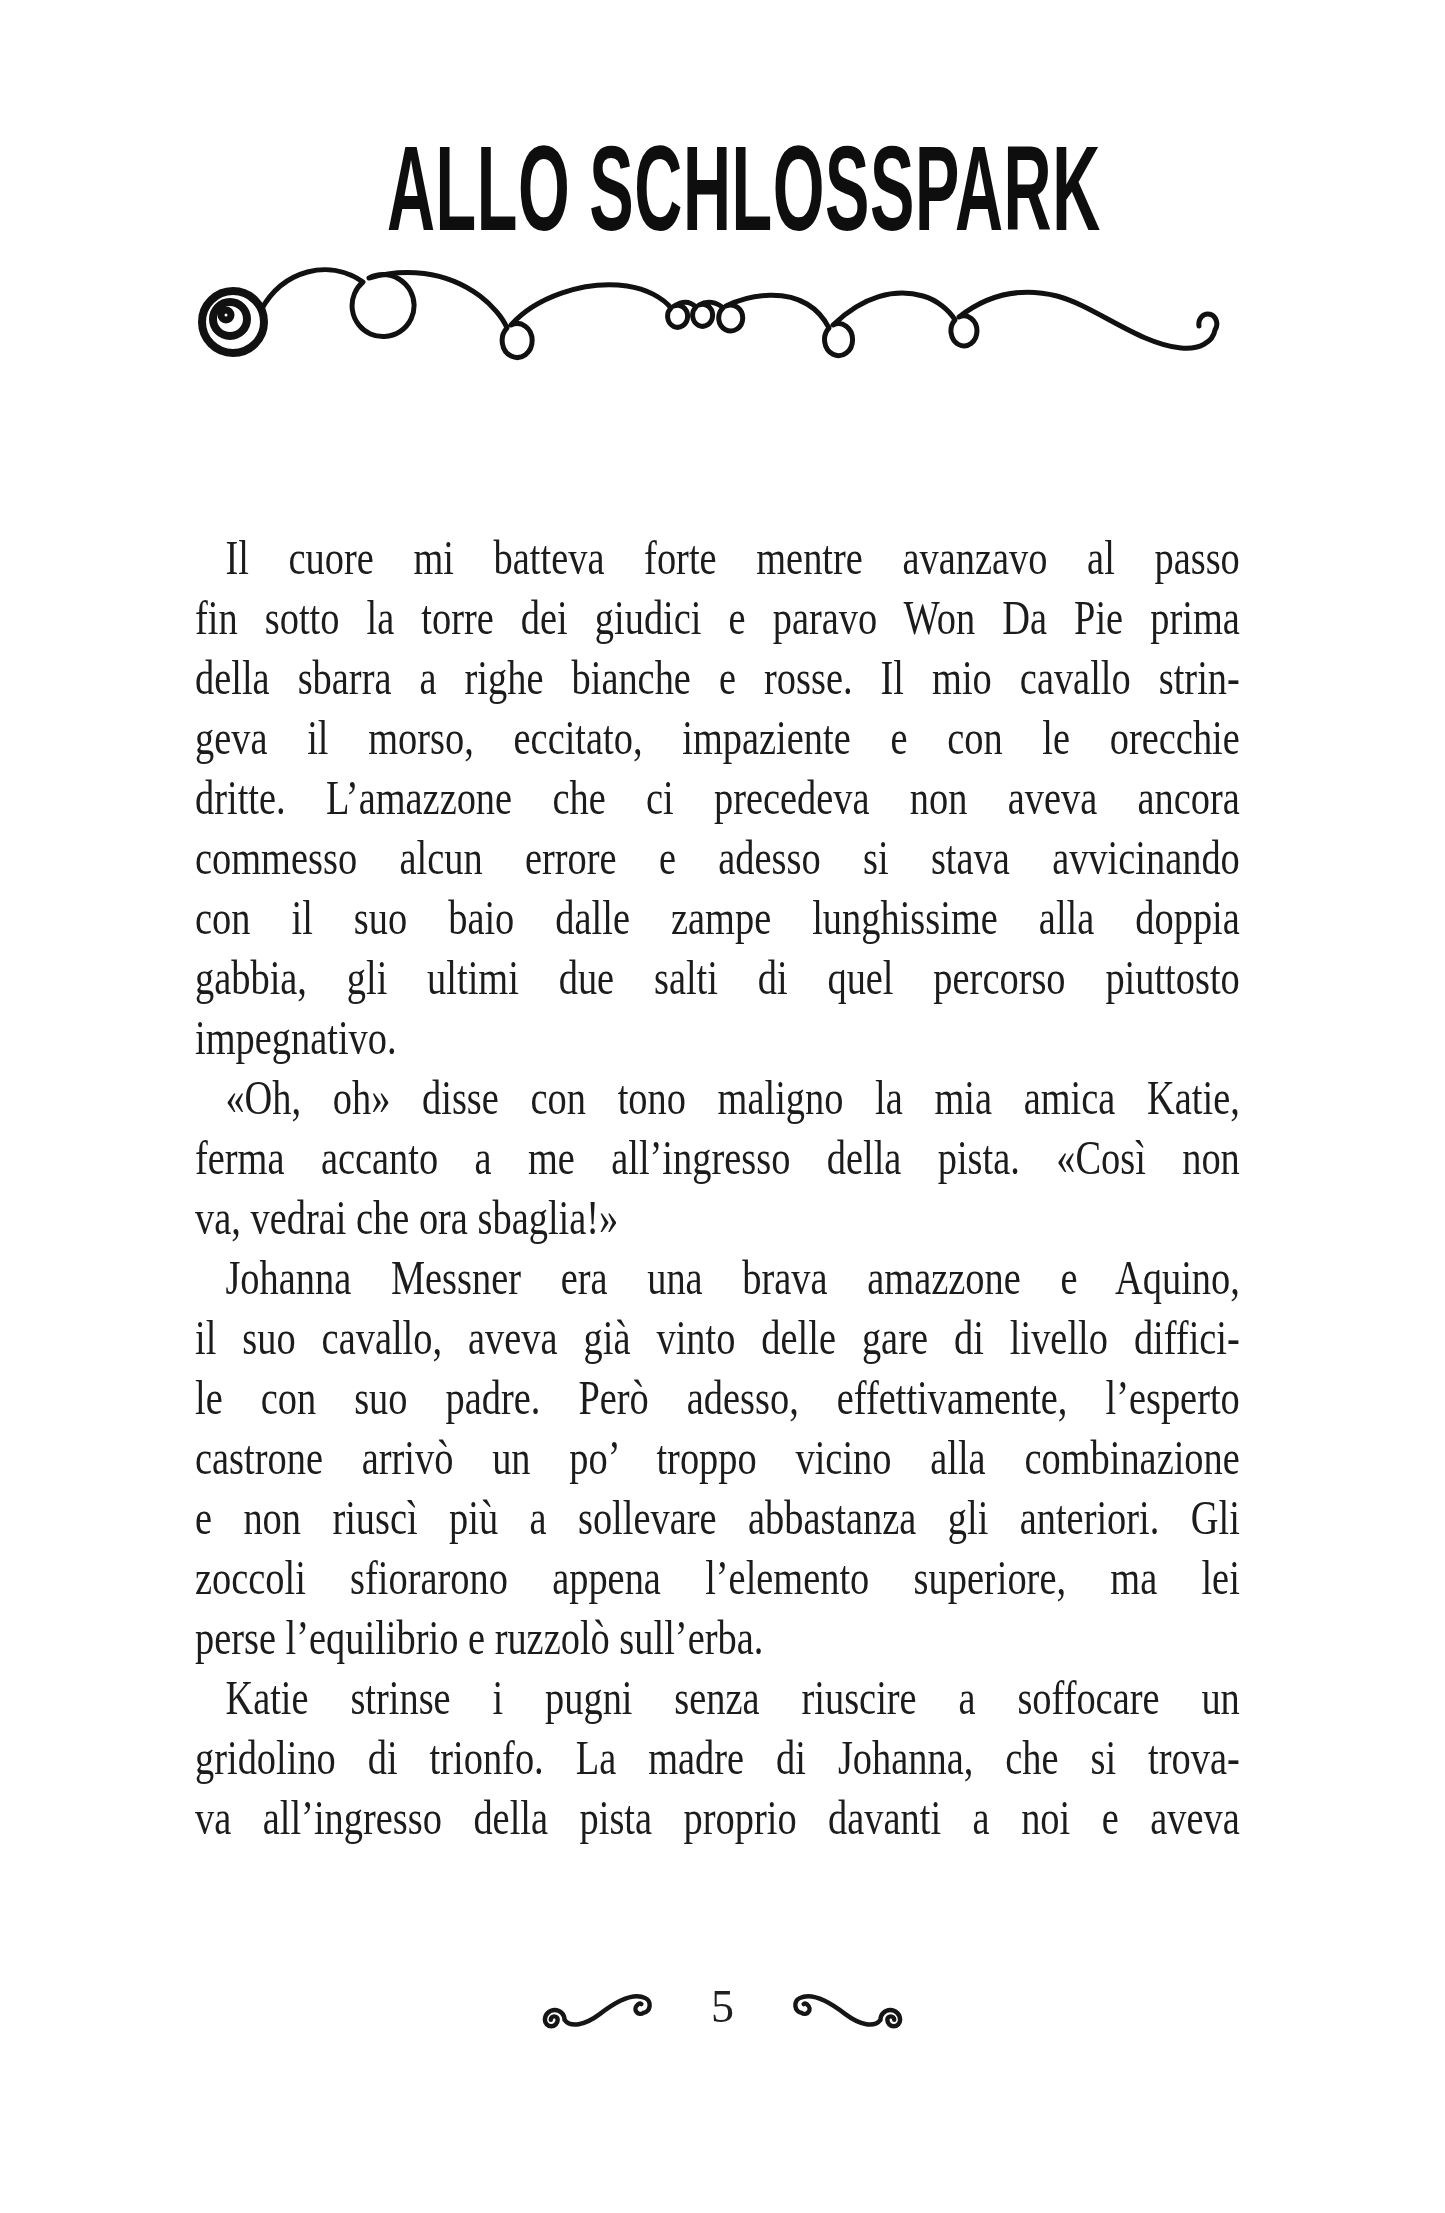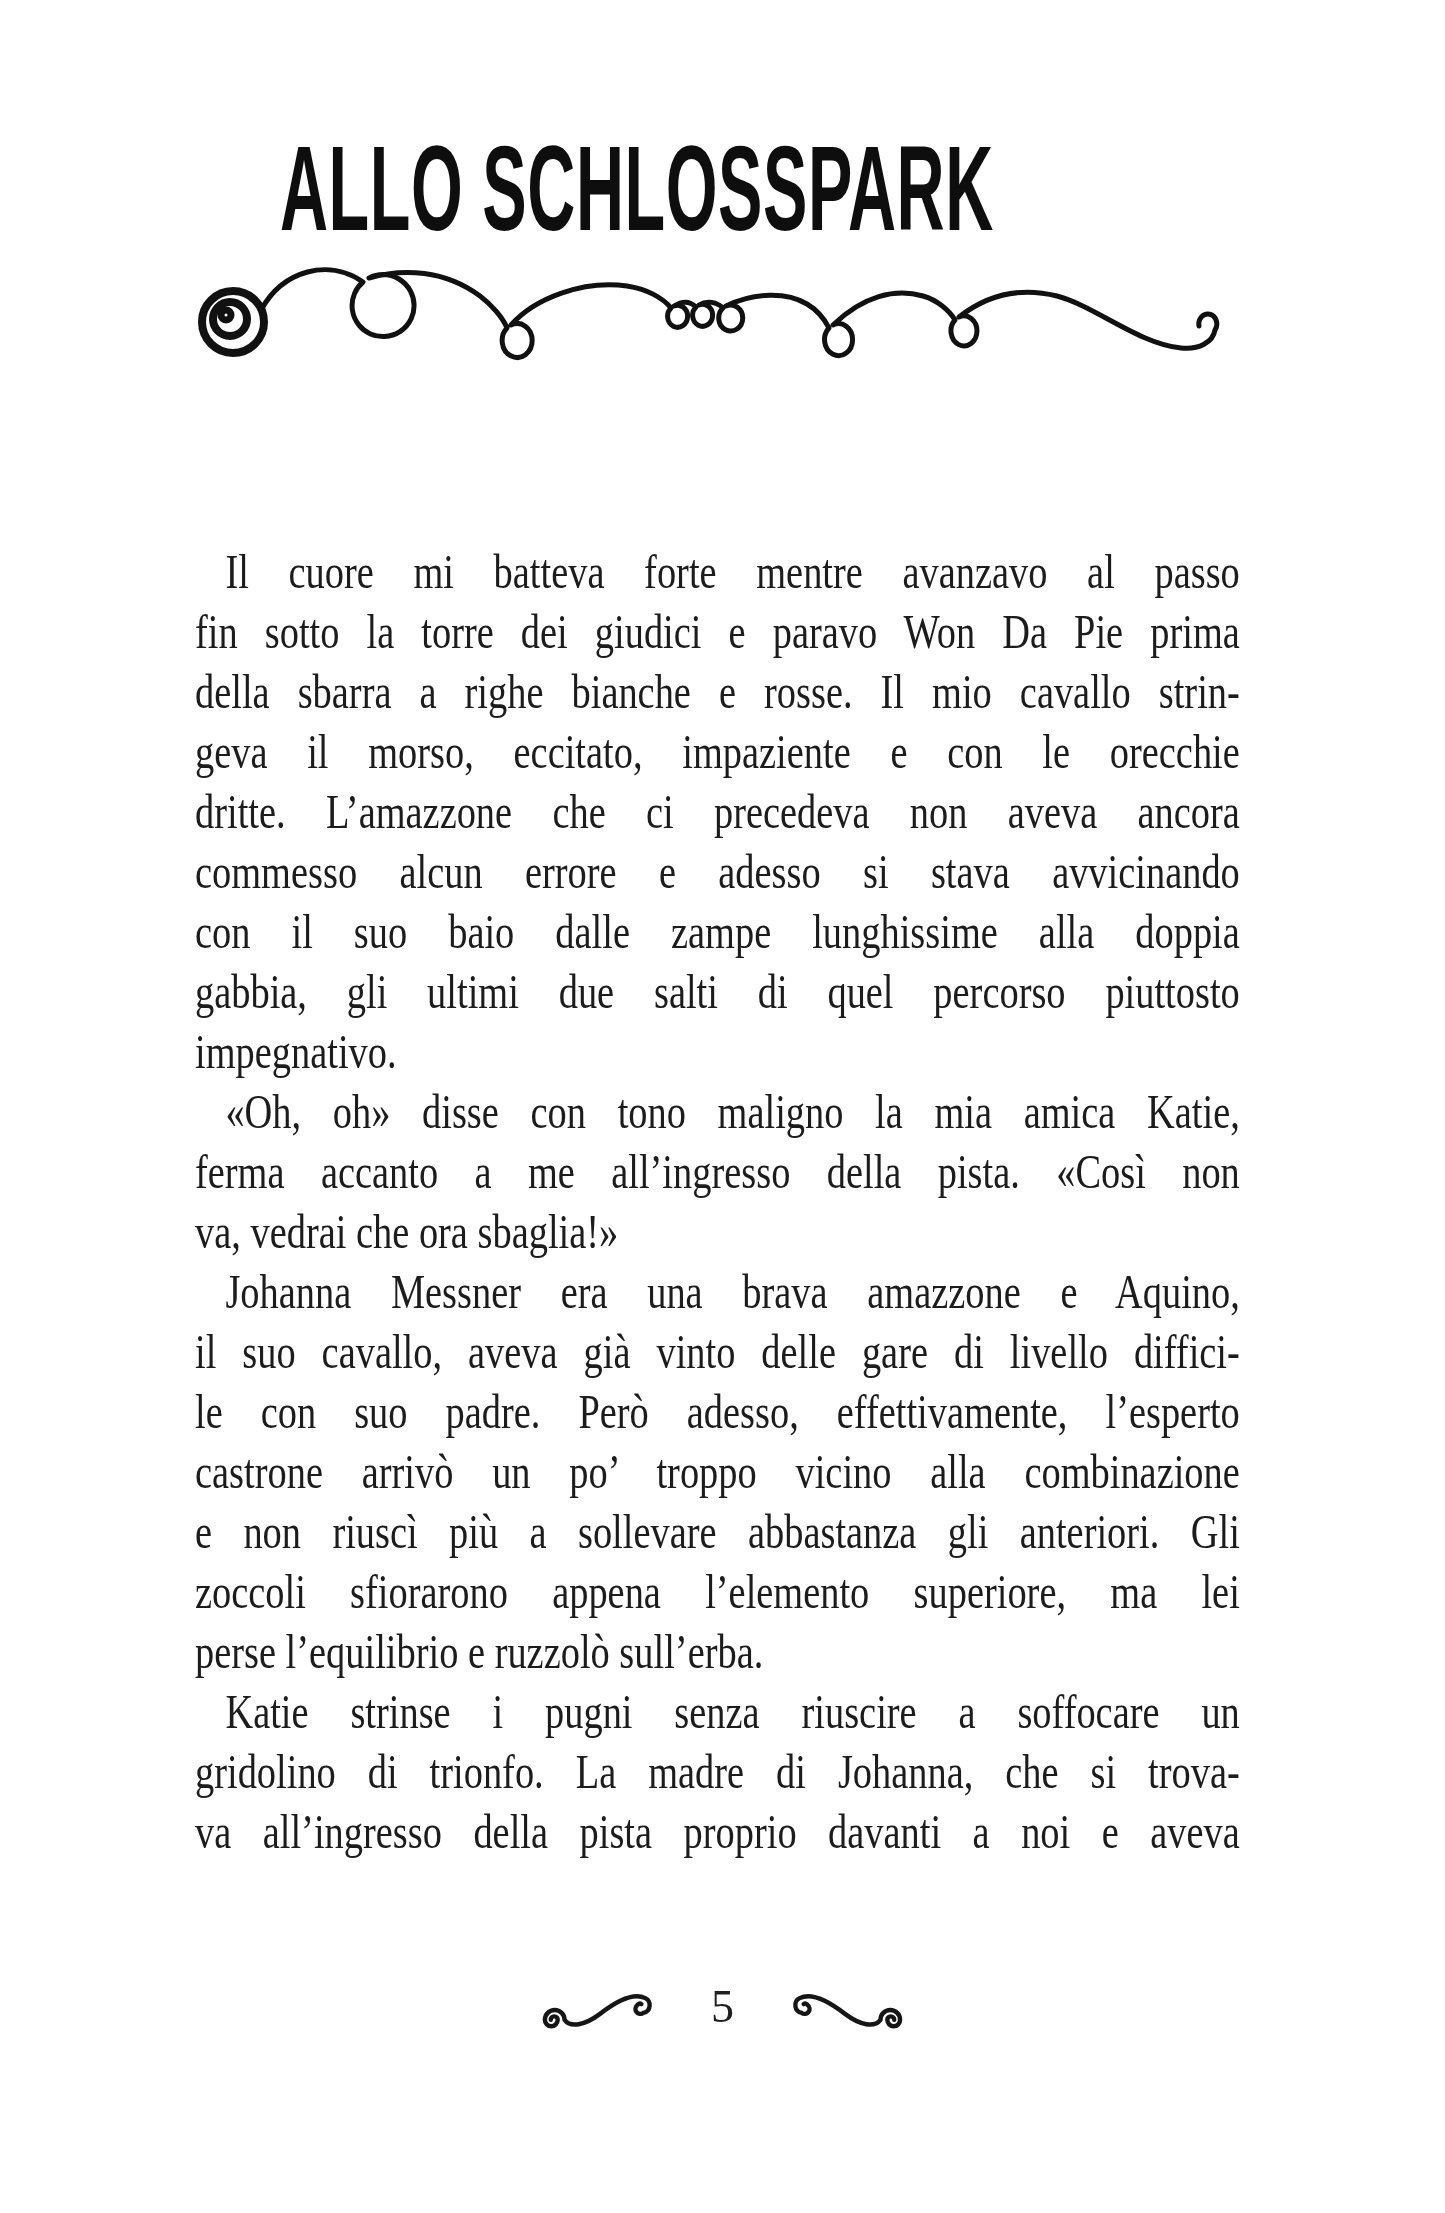--- a/index.html
+++ b/index.html
@@ -9,21 +9,21 @@
     font-family:"Liberation Serif", serif;
     color:#1c1c1c;
     position:relative;
     overflow:hidden;
   }
   .page{position:absolute;inset:0;background:#ffffff;}
 
   
   .title-row{
     position:absolute;top:128px;left:0;right:0;
-    display:flex;justify-content:flex-start;padding-left:40px;
+    display:flex;justify-content:flex-end;padding-left:40px;
   }
   .chapter-title{
     margin:0;
     font-family:"Liberation Sans", sans-serif;
     font-weight:bold;
     font-size:121px;
     line-height:1.0;
     letter-spacing:1px;
     color:#0e0e0e;
     white-space:nowrap;
@@ -33,21 +33,21 @@
 
   
   .title-ornament{
     position:absolute;left:195px;top:252px;
     width:1045px;height:112px;
   }
   .title-ornament path, .title-ornament circle{stroke:#111;fill:none;}
 
   
   .body-text{
-    position:absolute;left:195px;top:542px;width:1045px;
+    position:absolute;left:195px;top:528px;width:1045px;
   }
   .text-scale{
     width:1306px;
     transform:scaleX(0.8);
     transform-origin:0 0;
   }
   .para{margin:0;padding:0;}
   .line{
     font-size:48px;
     line-height:60px;

